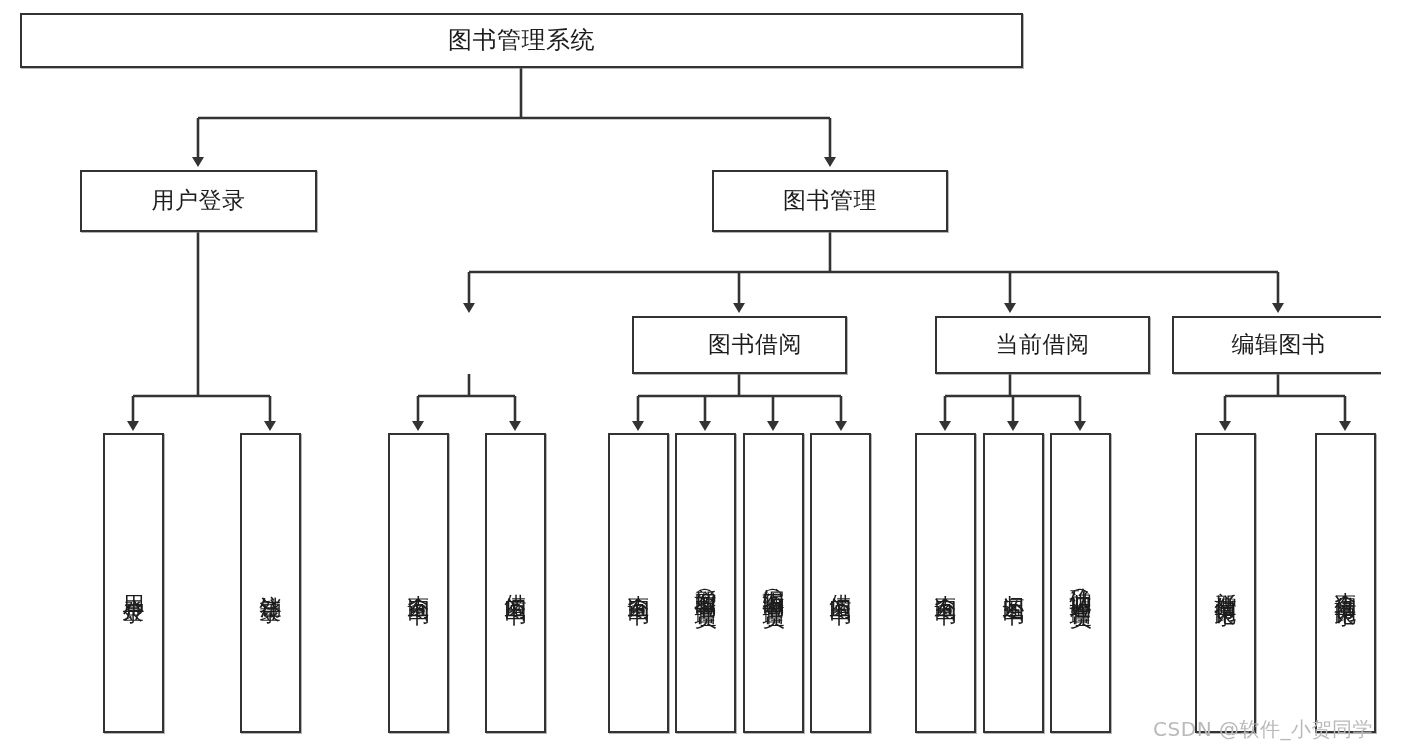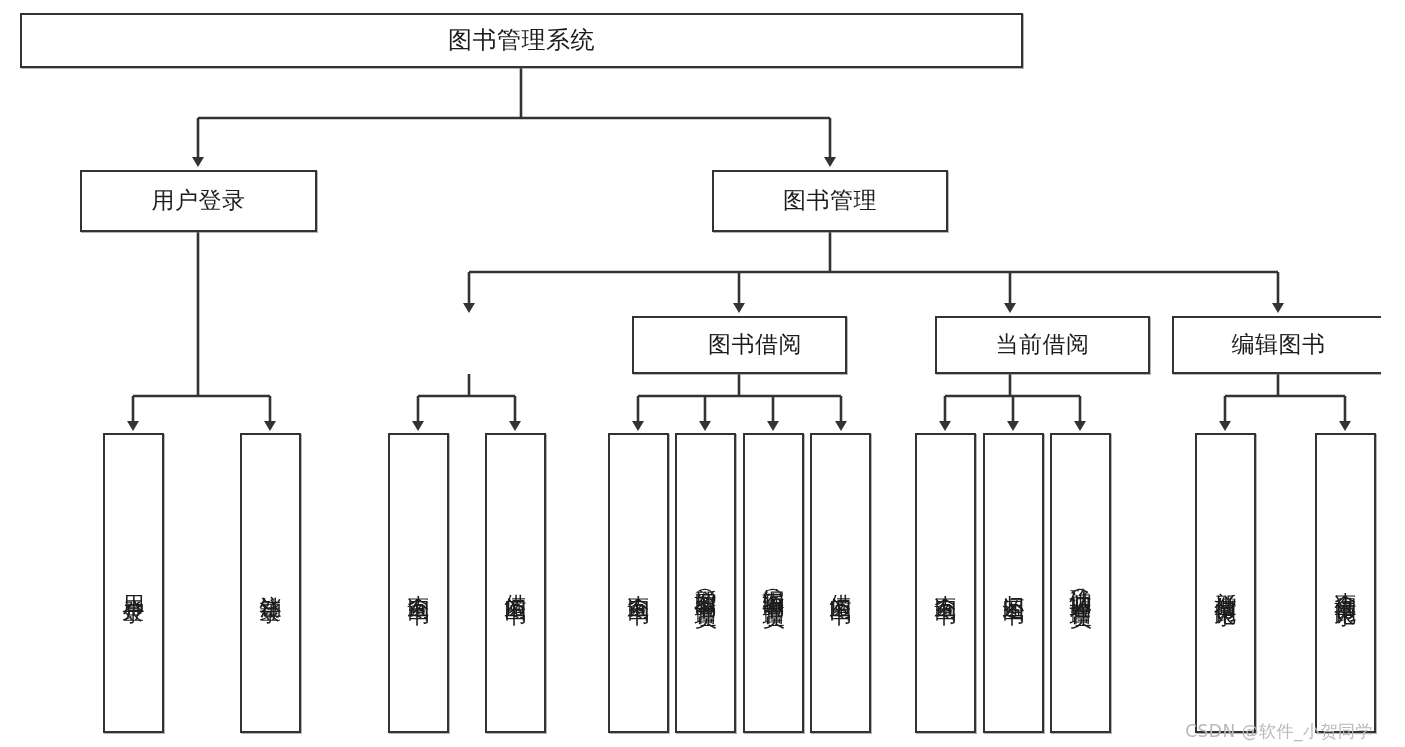--- a/index.html
+++ b/index.html
@@ -61,21 +61,21 @@
     text-orientation: upright;
     font-size: 22px;
     letter-spacing: 3px;
     line-height: 1;
     max-height: 100%;
   }
   .watermark {
     position: absolute;
     right: 8px;
     bottom: 4px;
-    font-size: 17px;
+    font-size: 20px;
     color: #b9b9b9;
     letter-spacing: 0.5px;
     user-select: none;
     white-space: nowrap;
   }
 </style>
 </head>
 <body>
 
 <div id="diagram-root">

